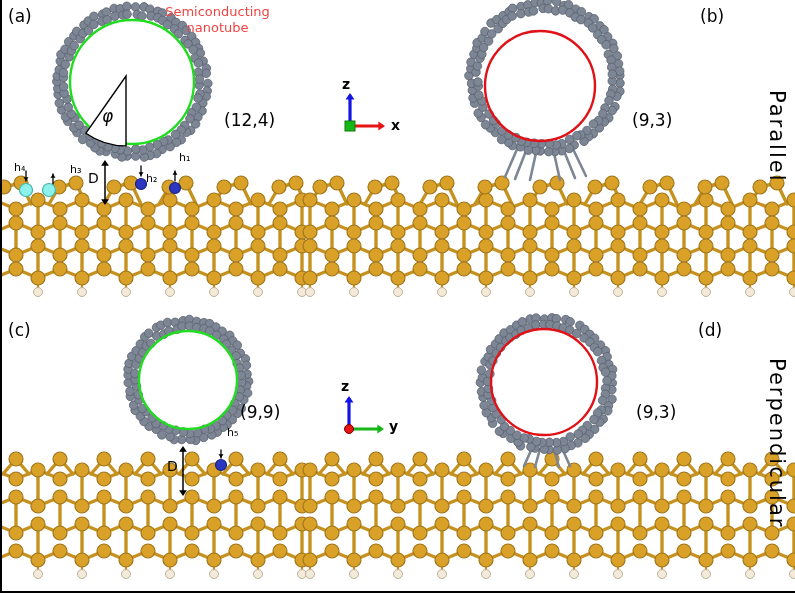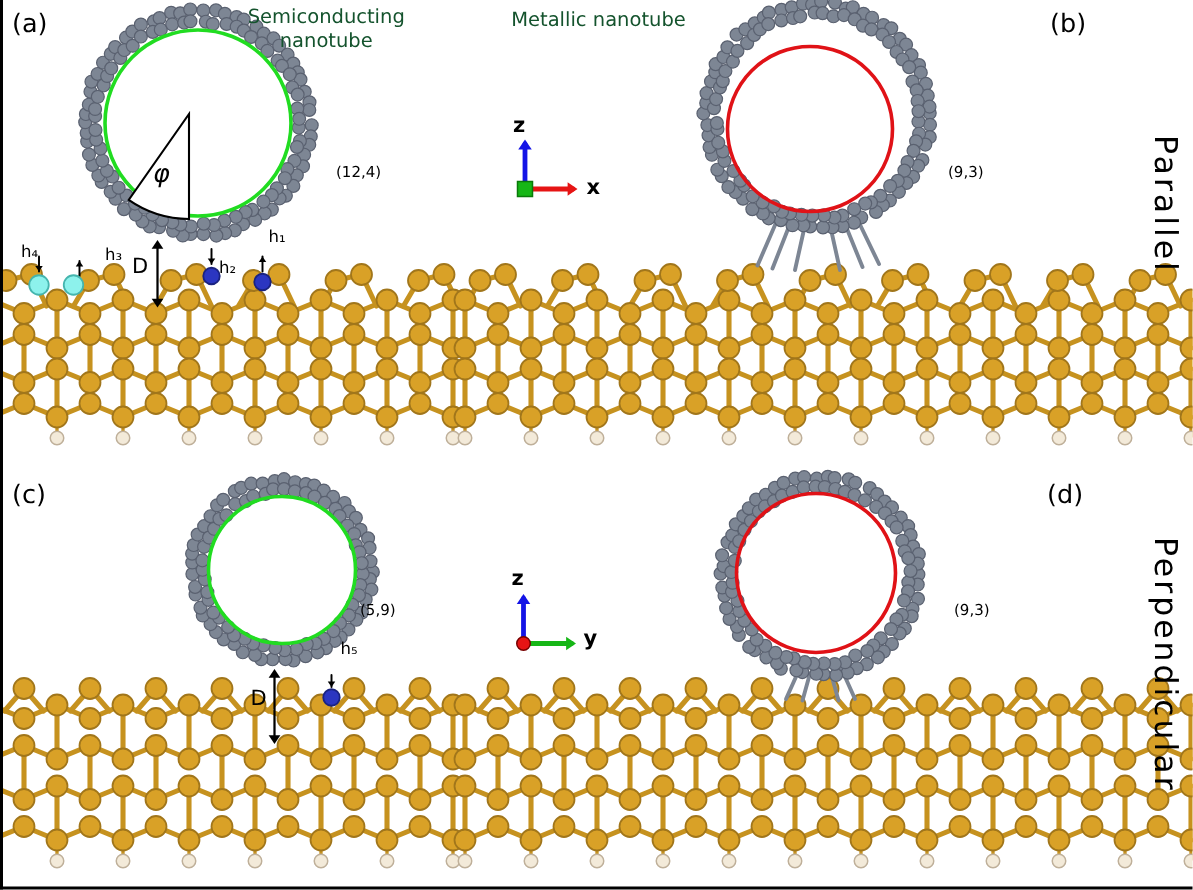--- a/index.html
+++ b/index.html
@@ -2,22 +2,22 @@
 <html><head>
 <meta charset="utf-8">
 <style>
   body{margin:0}
   .fig{position:relative;width:795px;height:593px;background:#fff;
        border-left:2px solid #000;border-bottom:2px solid #000;box-sizing:border-box;
        overflow:hidden;font-family:"DejaVu Sans",sans-serif;color:#000}
   .fig svg{position:absolute;left:0;top:0}
   .t{position:absolute;line-height:1.2;white-space:pre-line}
   .plabel{font-size:17px}
-  .title{font-size:13px;text-align:center;color:#14532d}
-  .chir{font-size:10px}
+  .title{font-size:13px;text-align:center;color:#ef4444}
+  .chir{font-size:17px}
   .dlab{font-size:14px}
   .phi{font-size:17px;font-style:italic}
   .hlab{font-size:11px}
   .axl{font-size:14px;font-weight:bold}
   .side{font-size:21px;writing-mode:vertical-rl;letter-spacing:2px}
 </style>
 </head>
 <body>
 
 <div class="fig">
@@ -1453,27 +1453,26 @@
   <div class="t title" style="left:153px;top:4px;width:125px">Semiconducting nanotube</div>
   <div class="t chir" style="left:222px;top:110px">(12,4)</div>
   <div class="t phi" style="left:100px;top:106px">φ</div>
   <div class="t dlab" style="left:86px;top:170px">D</div>
   <div class="t hlab" style="left:12px;top:161px">h₄</div>
   <div class="t hlab" style="left:68px;top:163px">h₃</div>
   <div class="t hlab" style="left:144px;top:172px">h₂</div>
   <div class="t hlab" style="left:177px;top:151px">h₁</div>
 
   <div class="t plabel" style="left:698px;top:6px">(b)</div>
-  <div class="t title" style="left:332px;top:6px;width:130px">Metallic nanotube</div>
   <div class="t chir" style="left:630px;top:110px">(9,3)</div>
   <div class="t axl" style="left:340px;top:76px">z</div>
   <div class="t axl" style="left:389px;top:117px">x</div>
 
   <div class="t plabel" style="left:6px;top:320px">(c)</div>
-  <div class="t chir" style="left:238px;top:402px">(5,9)</div>
+  <div class="t chir" style="left:238px;top:402px">(9,9)</div>
   <div class="t dlab" style="left:165px;top:458px">D</div>
   <div class="t hlab" style="left:225px;top:426px">h₅</div>
 
   <div class="t plabel" style="left:696px;top:320px">(d)</div>
   <div class="t chir" style="left:634px;top:402px">(9,3)</div>
   <div class="t axl" style="left:339px;top:378px">z</div>
   <div class="t axl" style="left:387px;top:418px">y</div>
 
   <div class="t side" style="left:762px;top:90px">Parallel</div>
   <div class="t side" style="left:762px;top:358px">Perpendicular</div>

